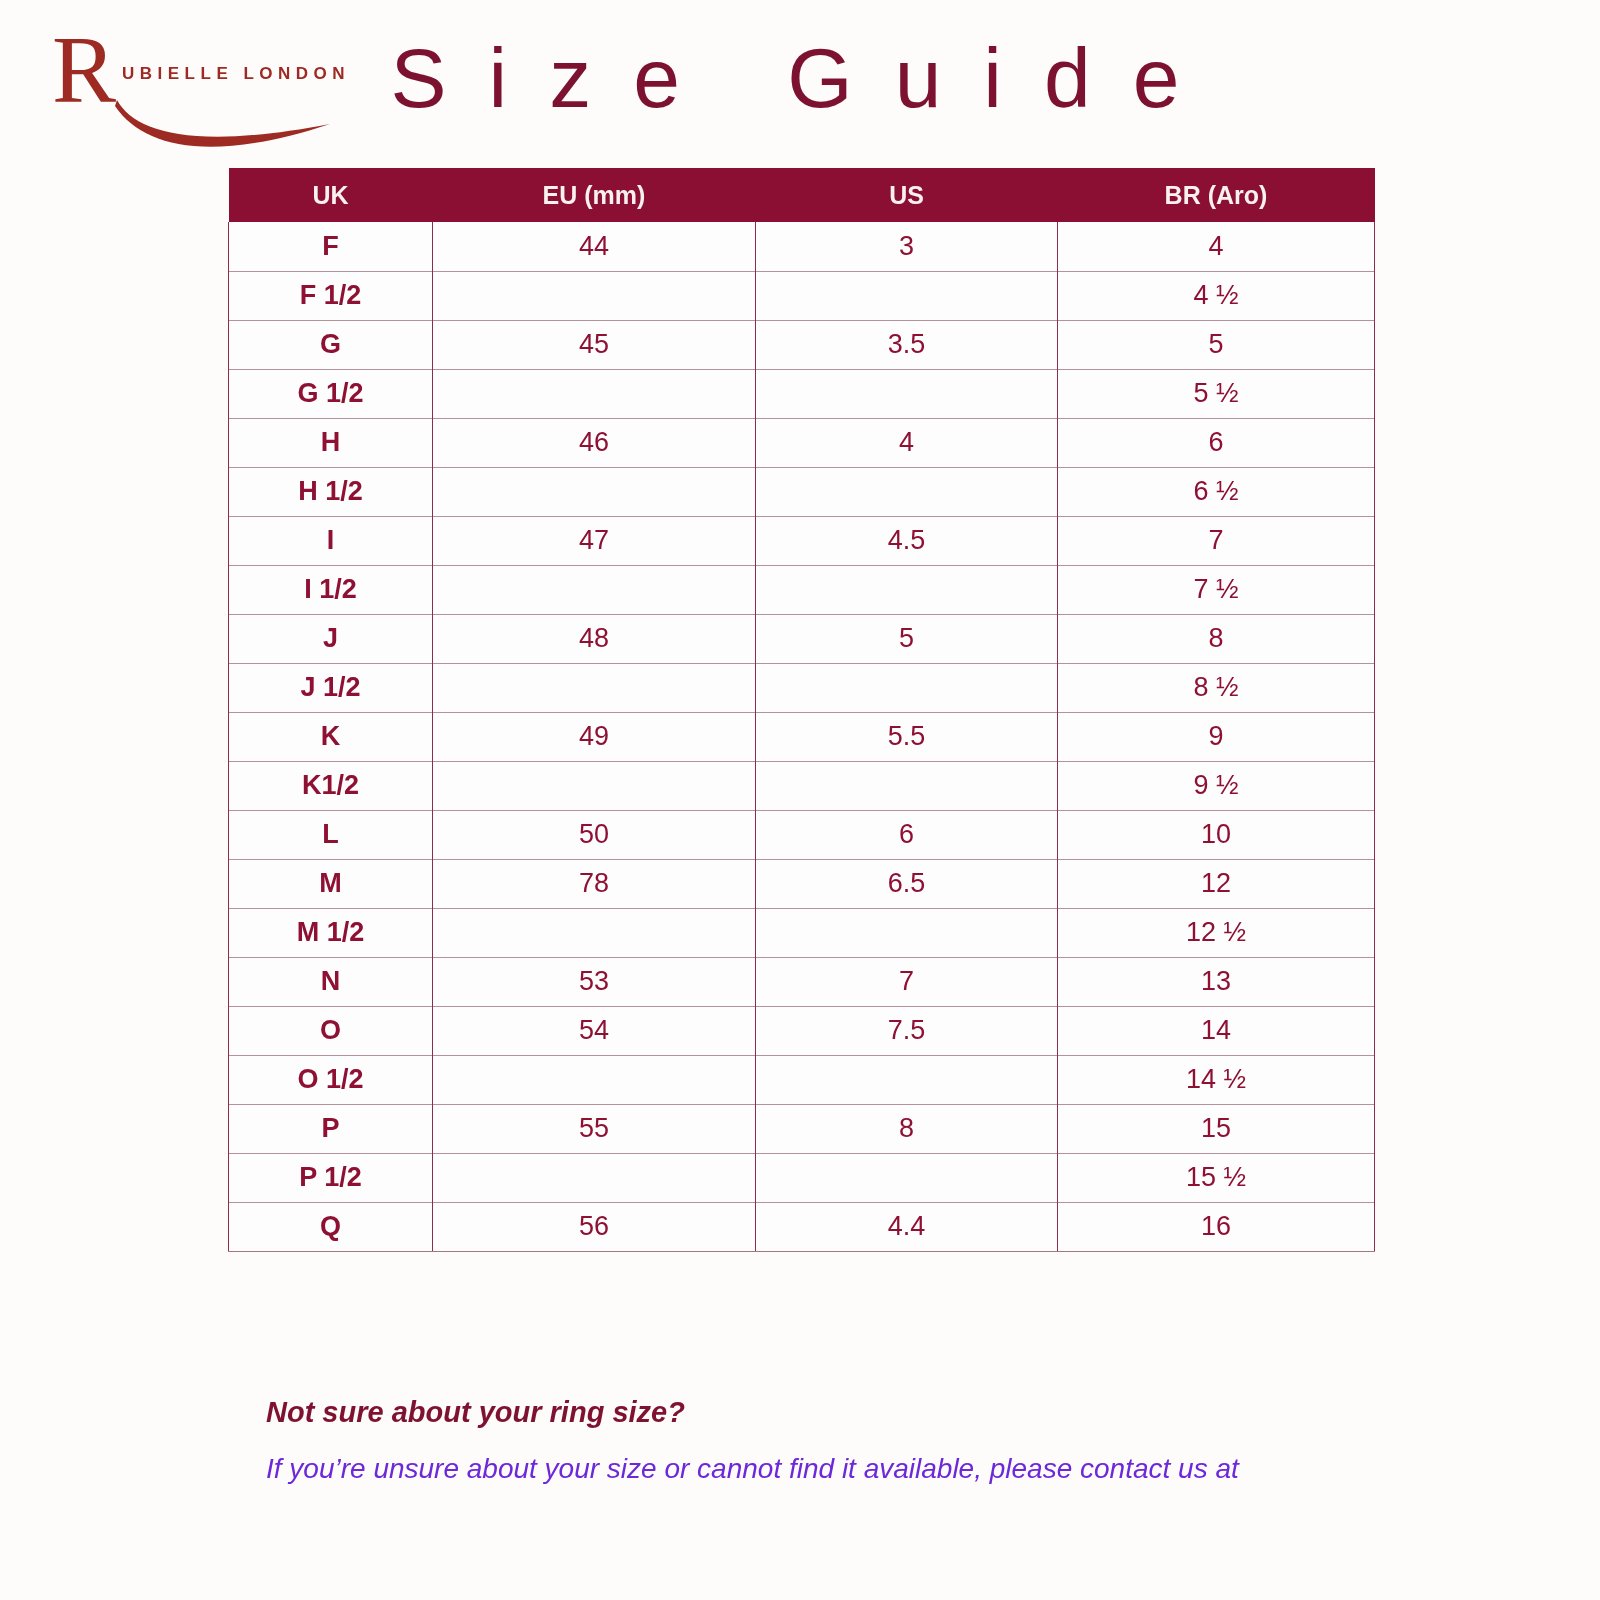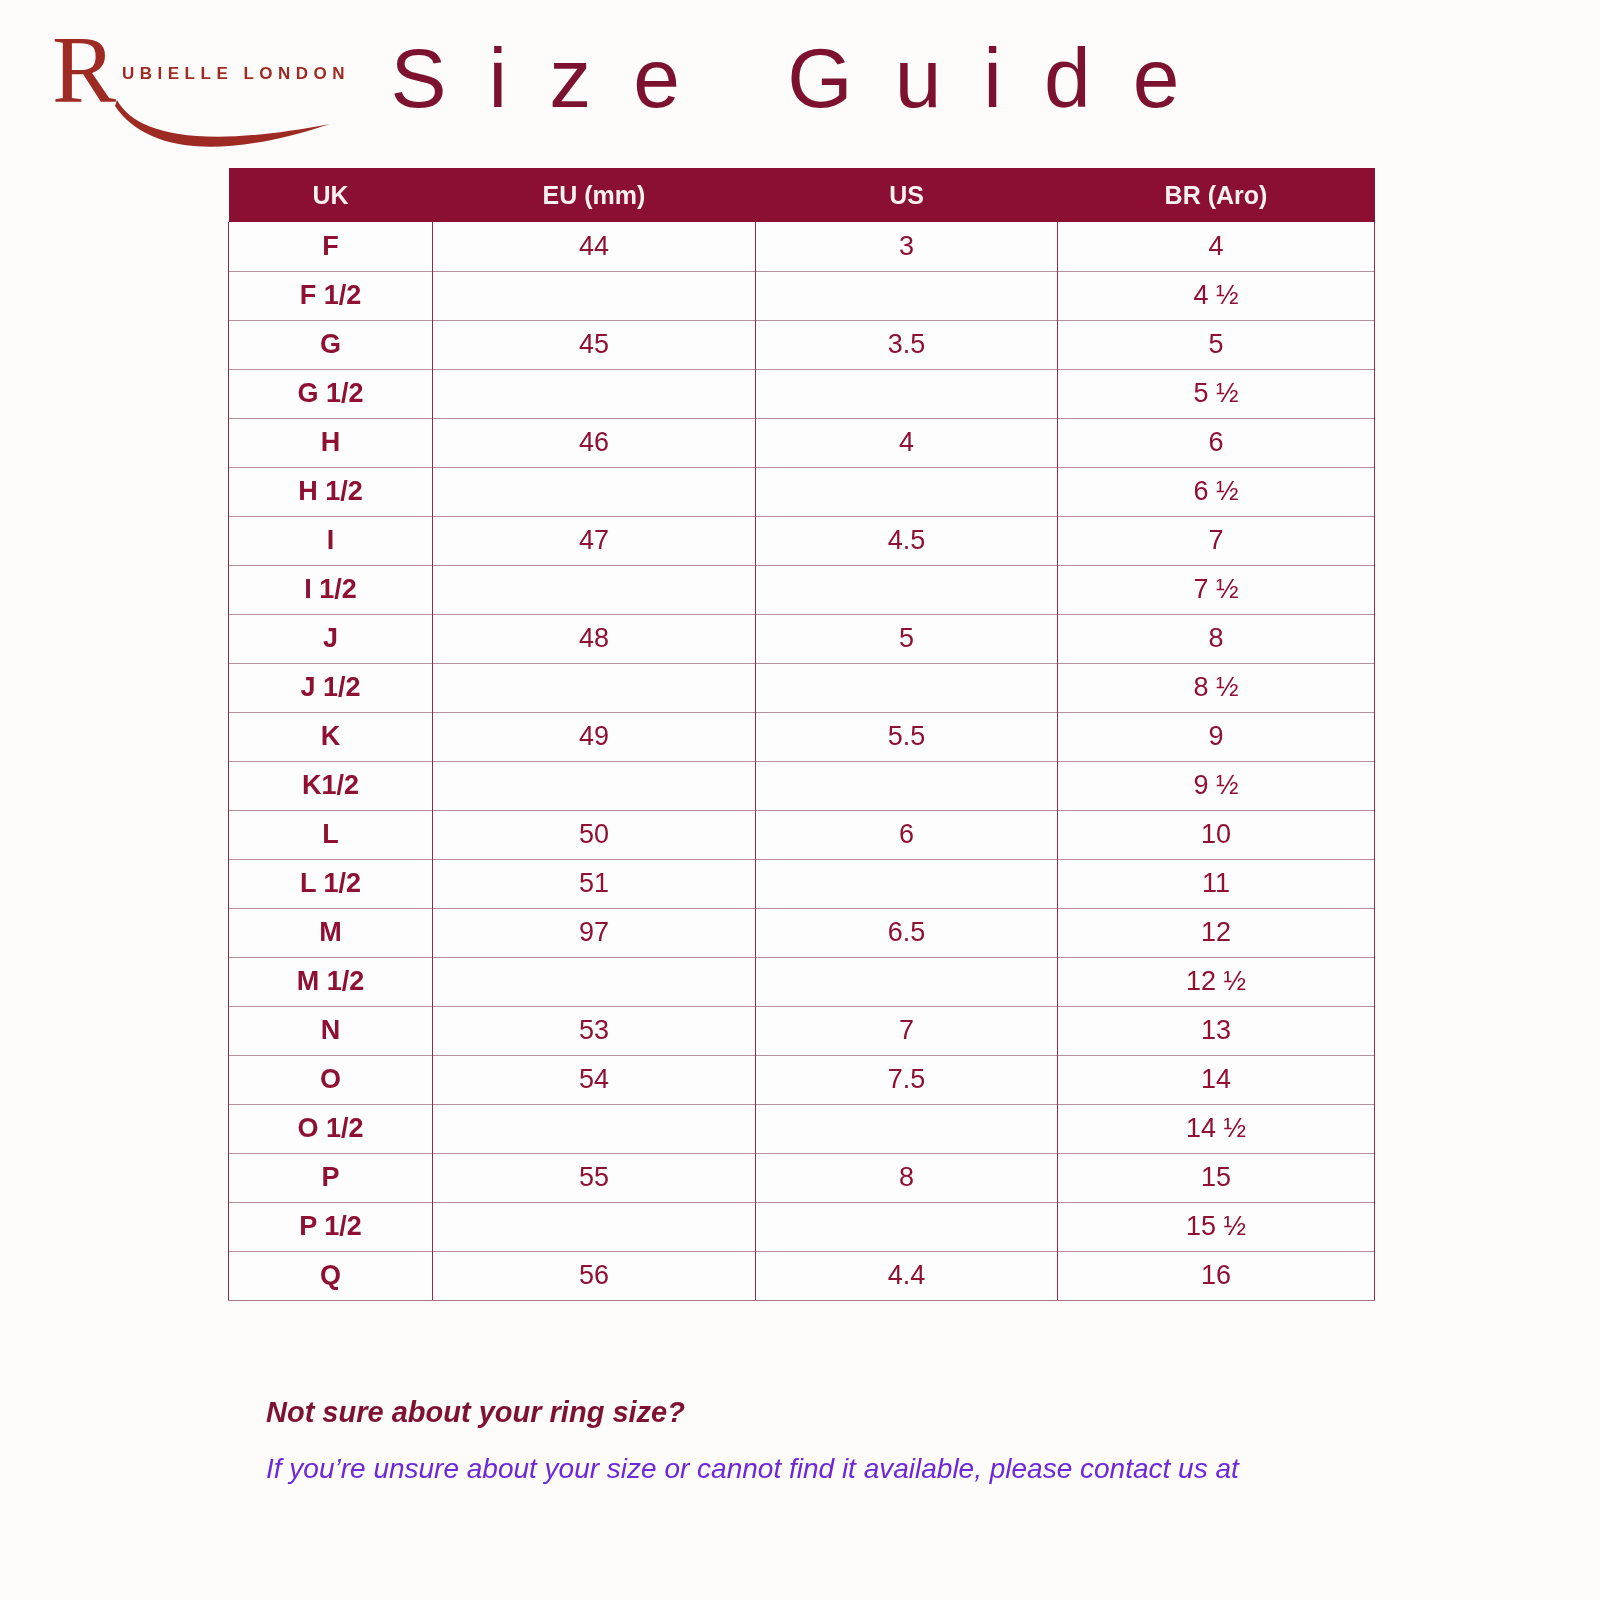--- a/index.html
+++ b/index.html
@@ -227,28 +227,22 @@
           <td></td>
           <td>9 ½</td>
         </tr>
         <tr>
           <td>L</td>
           <td>50</td>
           <td>6</td>
           <td>10</td>
         </tr>
         <tr>
-          <td>L 1/2</td>
-          <td>51</td>
-          <td></td>
-          <td>11</td>
-        </tr>
-        <tr>
           <td>M</td>
-          <td>97</td>
+          <td>78</td>
           <td>6.5</td>
           <td>12</td>
         </tr>
         <tr>
           <td>M 1/2</td>
           <td></td>
           <td></td>
           <td>12 ½</td>
         </tr>
         <tr>

